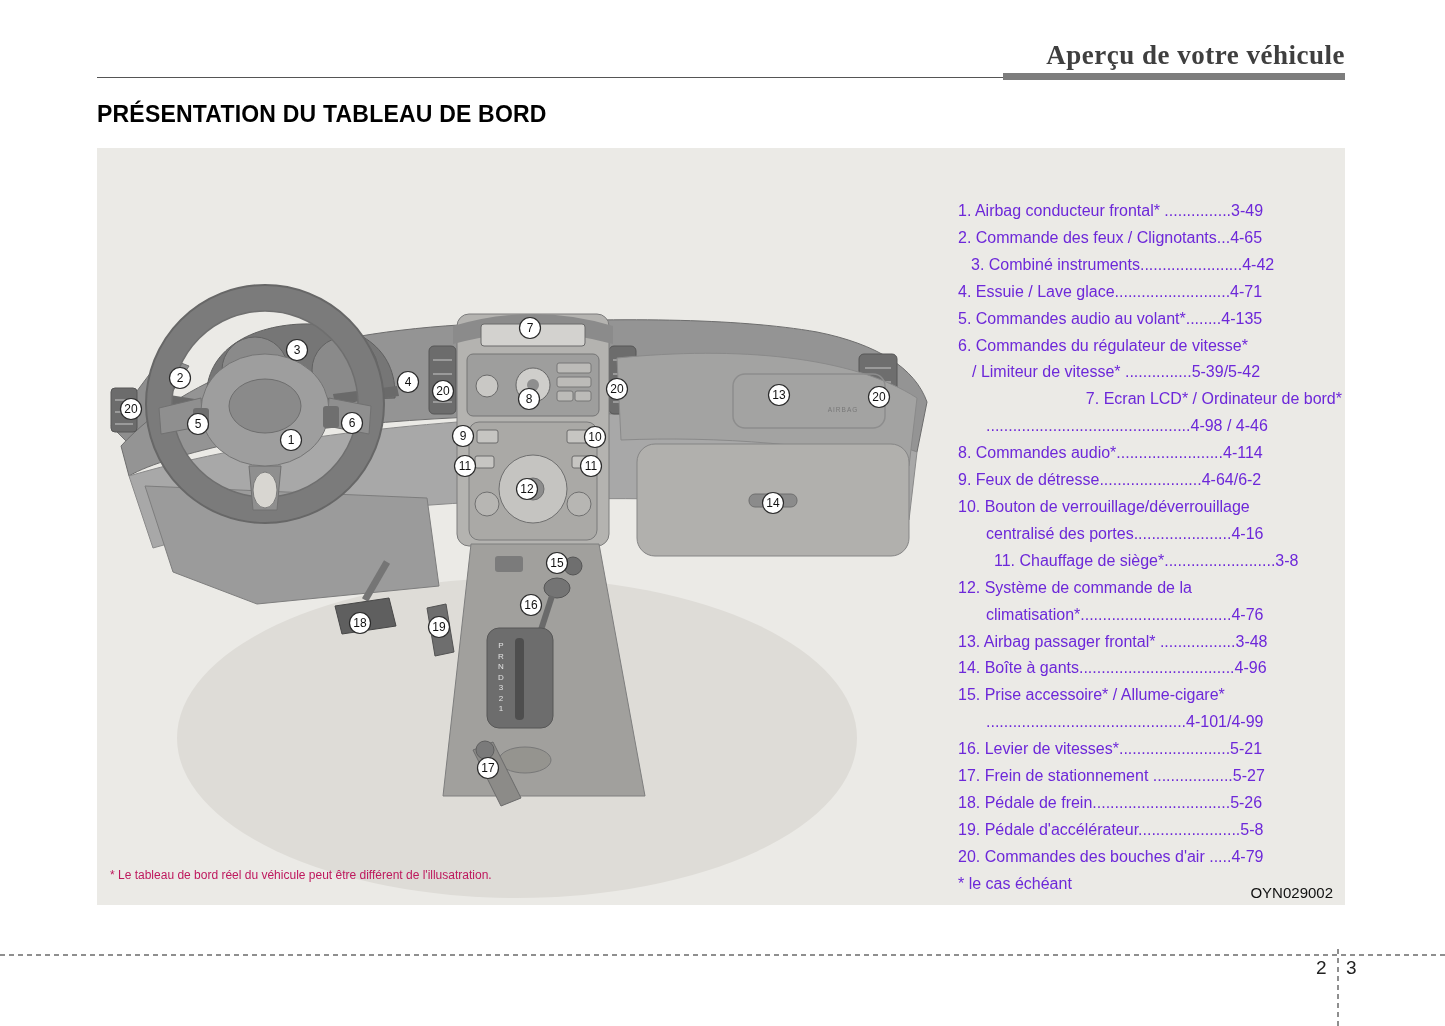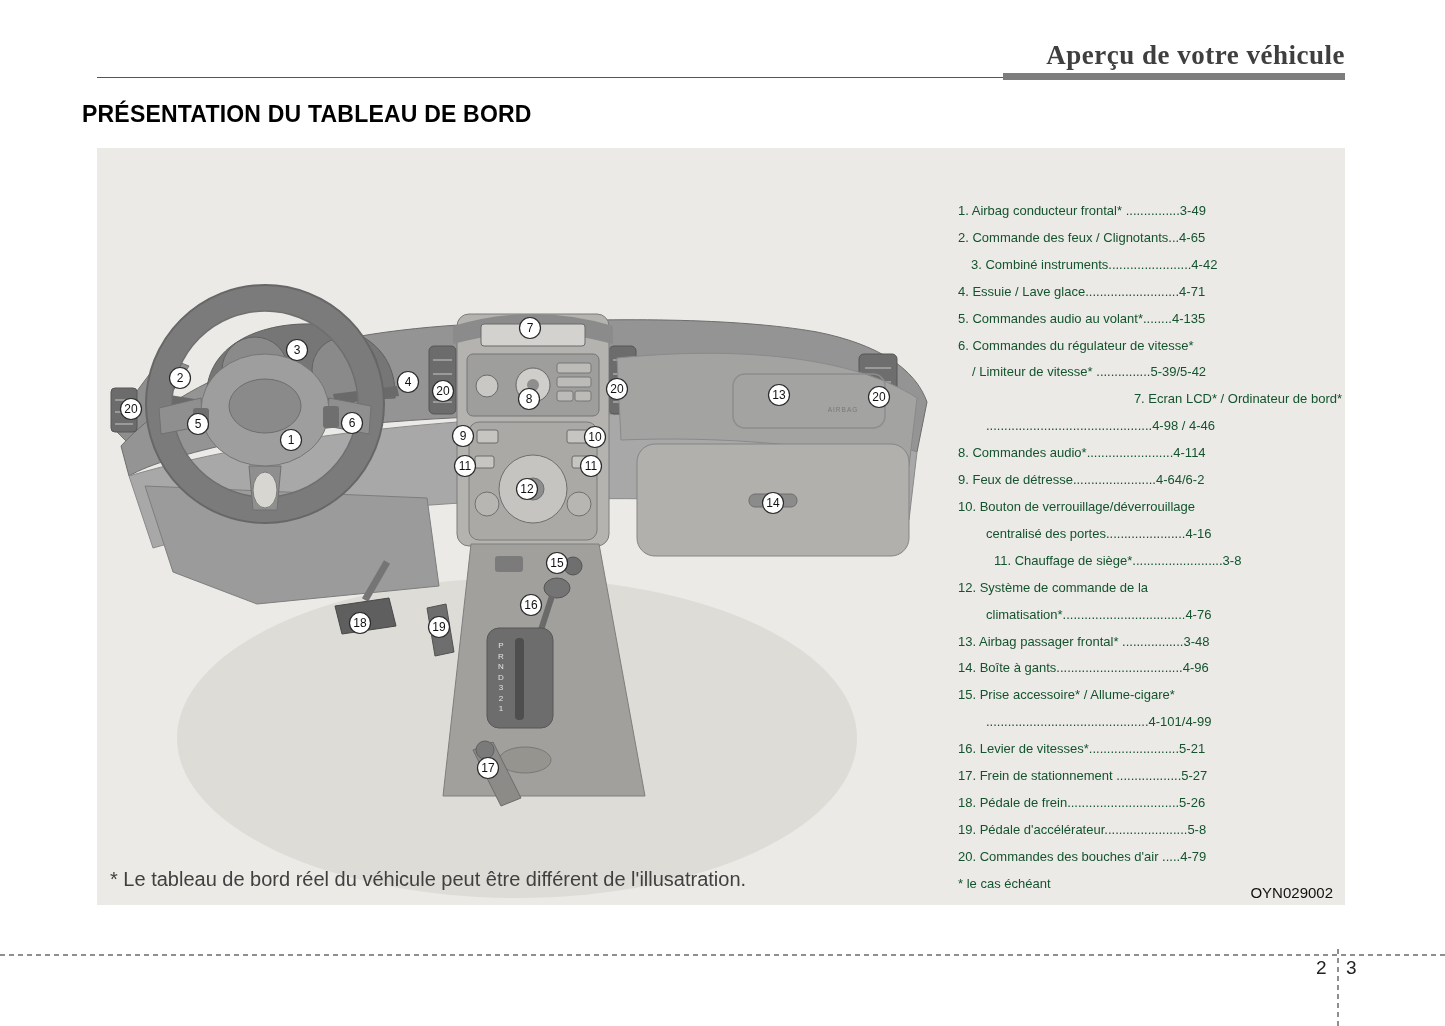--- a/index.html
+++ b/index.html
@@ -9,35 +9,35 @@
   }
   .chapter-title {
     position:absolute; top:40px; right:100px;
     font-family:"Liberation Serif", serif; font-size:27px; color:#3f3f3f;
     letter-spacing:0.5px;
     font-weight:bold;
   }
   .rule-thin { position:absolute; top:77px; left:97px; width:1248px; height:1px; background:#555; }
   .rule-thick { position:absolute; top:73px; left:1003px; width:342px; height:7px; background:#7d7d7d; }
   .section-title {
-    position:absolute; top:101px; left:82px; margin:0;
+    position:absolute; top:101px; left:97px; margin:0;
     font-size:23px; font-weight:700; color:#000; letter-spacing:0.2px;
   }
   .figure-box {
     position:absolute; left:97px; top:148px; width:1248px; height:757px;
     background:#ebeae6;
   }
   .illustration { position:absolute; left:0; top:0; width:860px; height:757px; }
   .legend { position:absolute; left:861px; top:50px; width:384px; }
   .legend-line {
-    font-size:13px; line-height:26.9px; color:#14532d; white-space:nowrap;
+    font-size:16px; line-height:26.9px; color:#6d28d9; white-space:nowrap;
     overflow:hidden;
   }
   .footnote {
-    position:absolute; left:13px; top:720px; font-size:20px; color:#404040;text-align:right;
+    position:absolute; left:13px; top:720px; font-size:12px; color:#be185d;text-align:right;
   }
   .image-code {
     position:absolute; right:12px; bottom:4px; font-size:15px; color:#111;
   }
   .dashed-h {
     position:absolute; top:954px; left:0; width:1445px; height:2px;
     background:repeating-linear-gradient(90deg,#8f8f8f 0 5px, transparent 5px 9px);
   }
   .dashed-v {
     position:absolute; top:947px; left:1337px; width:2px; height:79px;

